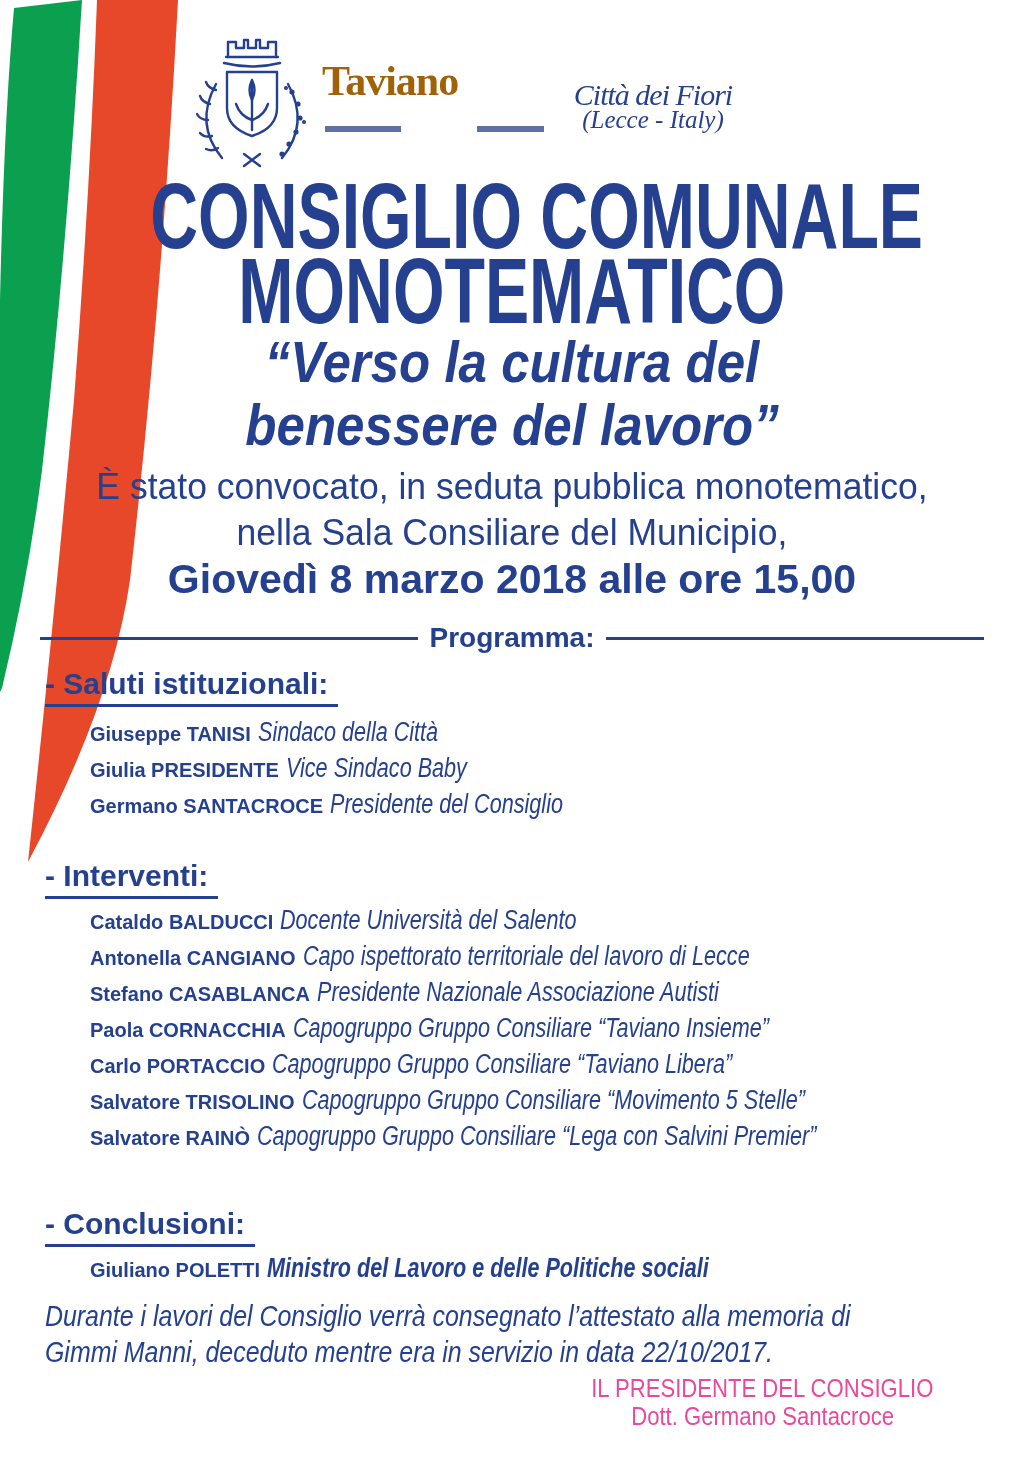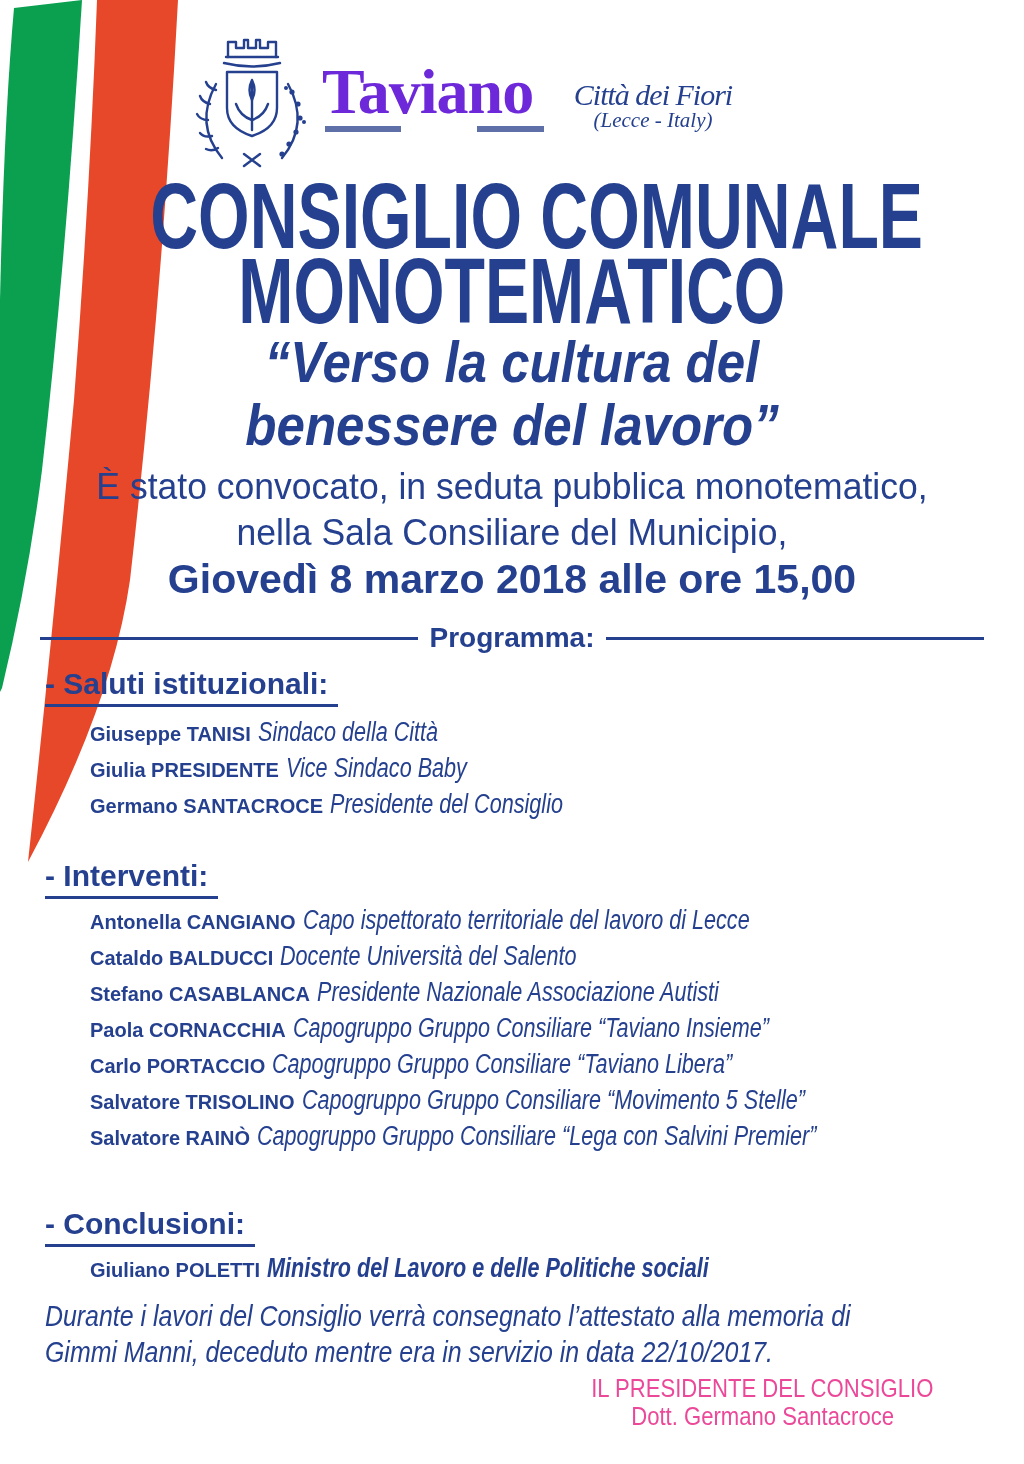--- a/index.html
+++ b/index.html
@@ -6,32 +6,32 @@
   body{
     width:1024px;height:1464px;position:relative;background:#ffffff;
     font-family:"Liberation Sans",sans-serif;overflow:hidden;
   }
   
   #flag{position:absolute;left:0;top:0;z-index:0;}
   
   #crest{position:absolute;left:186px;top:30px;z-index:2;}
   #wordmark{
     position:absolute;left:322px;top:60px;z-index:2;
-    font-family:"Liberation Serif",serif;font-weight:bold;font-size:64px;
-    letter-spacing:-1px;color:#6d28d9;line-height:1;
+    font-family:"Liberation Serif",serif;font-weight:bold;font-size:42px;
+    letter-spacing:-1px;color:#a16207;line-height:1;
   }
   .wm-bar{position:absolute;top:126px;height:6px;background:#5f6fa8;z-index:2;}
   #wm-bar-1{left:325px;width:76px;}
   #wm-bar-2{left:477px;width:67px;}
   #tagline{
     position:absolute;left:558px;top:80px;width:190px;text-align:center;z-index:2;
     font-family:"Liberation Serif",serif;font-style:italic;color:#24408f;
   }
   #tagline .tl1{font-size:30px;line-height:30px;letter-spacing:-1px;}
-  #tagline .tl2{font-size:21px;line-height:20px;}
+  #tagline .tl2{font-size:25px;line-height:20px;}
   
   .centerline{position:absolute;left:0;width:1024px;text-align:center;z-index:1;white-space:nowrap;}
   .maintitle span{
     display:inline-block;transform:scaleX(0.72);transform-origin:50% 50%;
     font-weight:bold;font-size:92px;line-height:80px;color:#24408f;letter-spacing:0px;
   }
   #title1{top:176px;} #title2{top:251px;}
   .quoteline span{
     display:inline-block;transform:scaleX(0.88);transform-origin:50% 50%;
     font-weight:bold;font-style:italic;font-size:58px;line-height:64px;color:#24408f;
@@ -167,24 +167,24 @@
     <span class="name">Giulia PRESIDENTE</span><span class="role">Vice Sindaco Baby</span>
   </div>
   <div class="entry">
     <span class="name">Germano SANTACROCE</span><span class="role">Presidente del Consiglio</span>
   </div>
 </div>
 
 <div id="head-interventi" class="section-heading">- Interventi:</div>
 <div id="entries-interventi" class="entries">
   <div class="entry">
+    <span class="name">Cataldo BALDUCCI</span><span class="role">Docente Università del Salento</span>
+  </div>
+  <div class="entry">
     <span class="name">Antonella CANGIANO</span><span class="role">Capo ispettorato territoriale del lavoro di Lecce</span>
-  </div>
-  <div class="entry">
-    <span class="name">Cataldo BALDUCCI</span><span class="role">Docente Università del Salento</span>
   </div>
   <div class="entry">
     <span class="name">Stefano CASABLANCA</span><span class="role">Presidente Nazionale Associazione Autisti</span>
   </div>
   <div class="entry">
     <span class="name">Paola CORNACCHIA</span><span class="role">Capogruppo Gruppo Consiliare “Taviano Insieme”</span>
   </div>
   <div class="entry">
     <span class="name">Carlo PORTACCIO</span><span class="role">Capogruppo Gruppo Consiliare “Taviano Libera”</span>
   </div>

